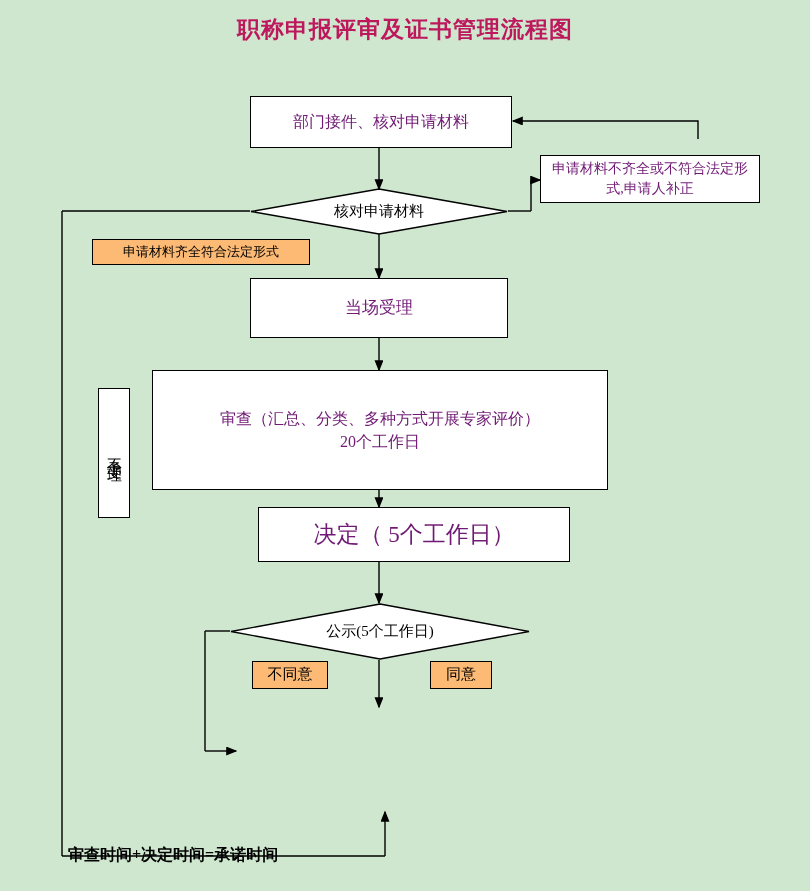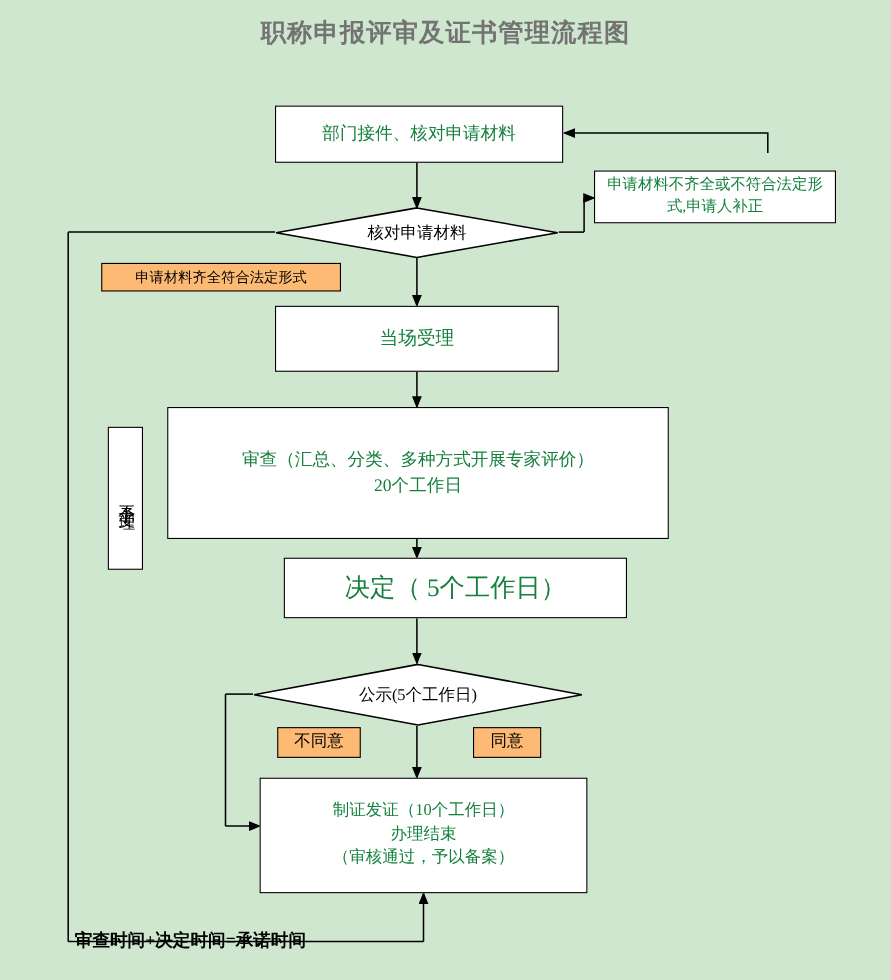--- a/index.html
+++ b/index.html
@@ -21,29 +21,29 @@
     height: 891px;
   }
   .title {
     position: absolute;
     left: 0;
     top: 14px;
     width: 810px;
     text-align: center;
     font-size: 23px;
     font-weight: bold;
-    color: #737373;
+    color: #be185d;
     letter-spacing: 1px;
   }
   .node {
     position: absolute;
     box-sizing: border-box;
     background: #ffffff;
     border: 1px solid #000000;
-    color: #15803d;
+    color: #701a75;
     display: flex;
     align-items: center;
     justify-content: center;
     text-align: center;
     line-height: 1.45;
     font-size: 15px;
     padding: 10px 4px;
   }
   .node.multiline {
     flex-direction: column;
@@ -185,21 +185,16 @@
     <svg width="300" height="57" viewBox="0 0 300 57">
       <polygon points="150,1 299,28.5 150,56 1,28.5" fill="#ffffff" stroke="#000000" stroke-width="1.4"></polygon>
     </svg>
     <div class="diamond-text">公示(5个工作日)</div>
   </div>
 
   <div class="label" style="left:252px; top:661px; width:76px; height:28px; font-size:15px;">不同意</div>
 
   <div class="label" style="left:430px; top:661px; width:62px; height:28px; font-size:15px;">同意</div>
 
-  <div class="node multiline" style="left:236px; top:707px; width:298px; height:105px;">
-    <div>制证发证（10个工作日）</div>
-    <div>办理结束</div>
-    <div>（审核通过，予以备案）</div>
-  </div>
 
   <div class="plain" style="left:68px; top:845px; font-size:16px;font-weight:bold;">审查时间+决定时间=承诺时间</div>
 
 </div>
 
 </body></html>

